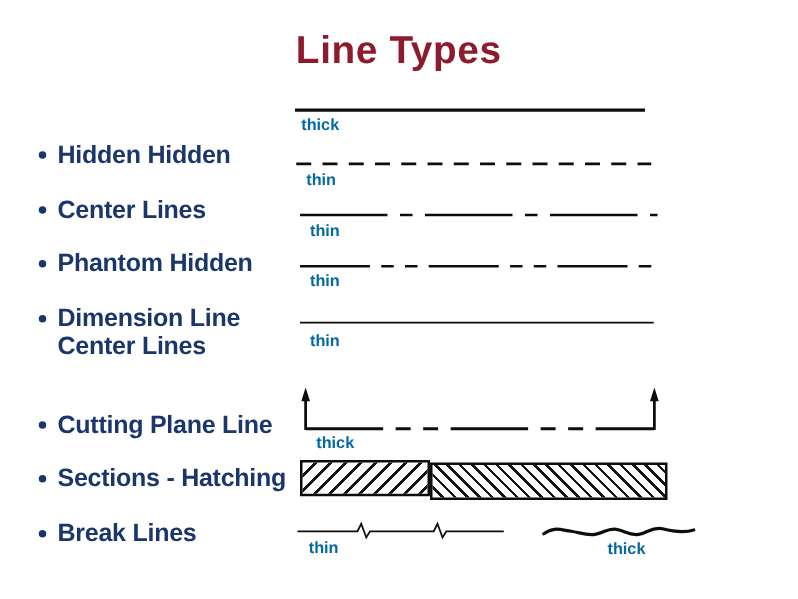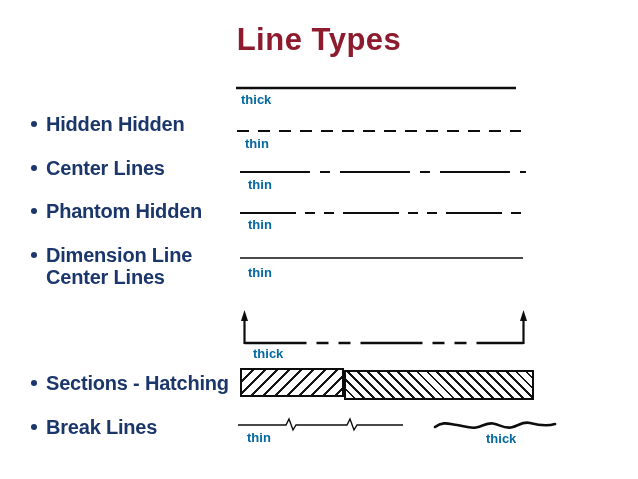--- a/index.html
+++ b/index.html
@@ -64,20 +64,26 @@
         <span class="bl">Phantom Hidden</span>
       </div>
   </div>
   <div class="bullet" style="top:244px">
     <span class="dot"></span>
     <div class="text">
       <span class="bl">Dimension Line</span>
       <span class="bl">Center Lines</span>
     </div>
   </div>
+  <div class="bullet" style="top:329px">
+    <span class="dot"></span>
+    <div class="text">
+        <span class="bl">Cutting Plane Line</span>
+      </div>
+  </div>
   <div class="bullet" style="top:372px">
     <span class="dot"></span>
     <div class="text">
         <span class="bl">Sections - Hatching</span>
       </div>
   </div>
   <div class="bullet" style="top:416px">
     <span class="dot"></span>
     <div class="text">
         <span class="bl">Break Lines</span>

